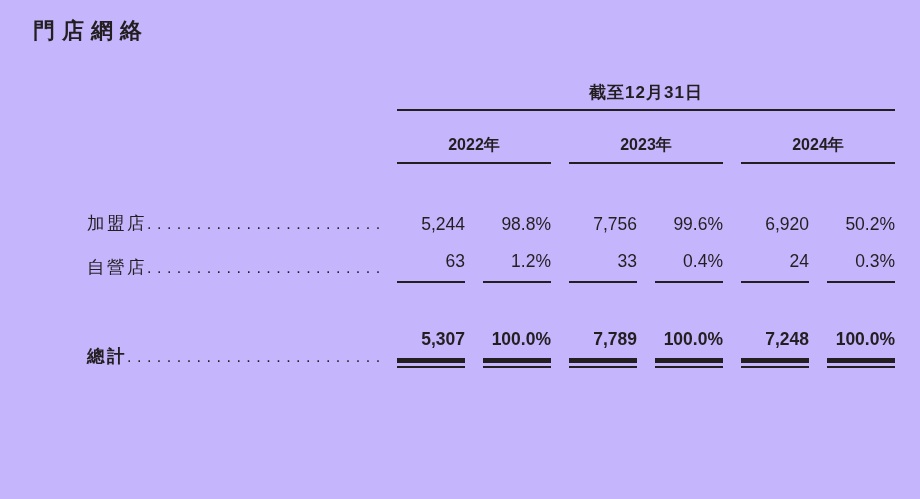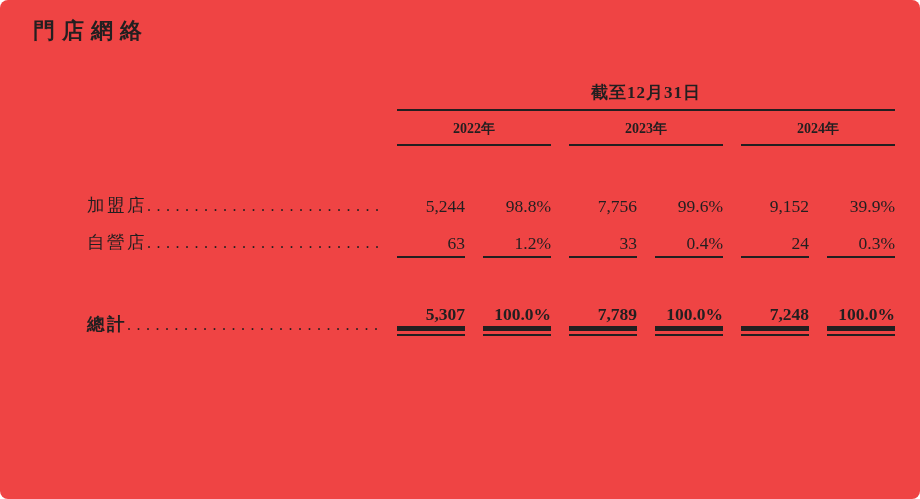--- a/index.html
+++ b/index.html
@@ -4,25 +4,24 @@
 <style>
   html, body {
     margin: 0;
     padding: 0;
     background: #ffffff;
   }
   .page {
     position: relative;
     width: 920px;
     height: 499px;
-    background: #ef4444;
+    background: #c4b5fd;
     color: #231f20;
-    font-family: Liberation Serif, serif;
+    font-family: Liberation Sans, sans-serif;
     overflow: hidden;
-    border-radius: 8px;
   }
   .doc-title {
     margin: 0;
     padding: 17px 0 0 33px;
     font-size: 22px;
     font-weight: bold;
     letter-spacing: 7px;
     line-height: 28px;
   }
   .intro {
@@ -51,36 +50,36 @@
   }
   th.group-hd {
     font-size: 17px;
     font-weight: bold;
     text-align: center;
     padding-bottom: 5px;
     border-bottom: 2px solid #231f20;
     letter-spacing: 1px;
   }
   th.year-hd {
-    font-size: 14px;
+    font-size: 16px;
     font-weight: bold;
     text-align: center;
-    padding: 9px 0 6px 0;
+    padding: 24px 0 6px 0;
     border-bottom: 2px solid #231f20;
   }
   tr.sp-a td { height: 38px; border: none; }
   tr.sp-b td { height: 46px; border: none; }
   tr.data td { height: 33px; font-size: 17.5px; }
   tr.data td.num {
     text-align: right;
     padding-bottom: 4px;
   }
   tr.data.ruled td.num {
     border-bottom: 2px solid #231f20;
-    padding-bottom: 2px;
+    padding-bottom: 9px;
   }
   .leader {
     display: flex;
     align-items: baseline;
     min-width: 0;
   }
   .lbl {
     letter-spacing: 2.5px;
     white-space: nowrap;
   }
@@ -99,21 +98,21 @@
   tr.data td { padding-bottom: 4px; }
   tr.total td { font-weight: bold; font-size: 17.5px; }
   tr.total .leader { }
   tr.total .lbl { font-weight: bold; }
   .tw { border-bottom: 2px solid #231f20; }
   .tv {
     text-align: right;
     font-weight: bold;
     font-size: 17.5px;
     border-bottom: 5px solid #231f20;
-    padding-bottom: 1px;
+    padding-bottom: 8px;
     margin-bottom: 3px;
   }
 </style>
 </head>
 <body>
 
 <div class="page">
 
   <h1 class="doc-title">門店網絡</h1>
 
@@ -150,22 +149,22 @@
       <td>
         <div class="leader">
           <span class="lbl">加盟店</span>
           <span class="dots"></span>
         </div>
       </td>
       <td class="num">5,244</td>
       <td class="num">98.8%</td>
       <td class="num">7,756</td>
       <td class="num">99.6%</td>
-      <td class="num">9,152</td>
-      <td class="num">39.9%</td>
+      <td class="num">6,920</td>
+      <td class="num">50.2%</td>
     </tr>
 
     <tr class="data ruled">
       <td>
         <div class="leader">
           <span class="lbl">自營店</span>
           <span class="dots"></span>
         </div>
       </td>
       <td class="num">63</td>

